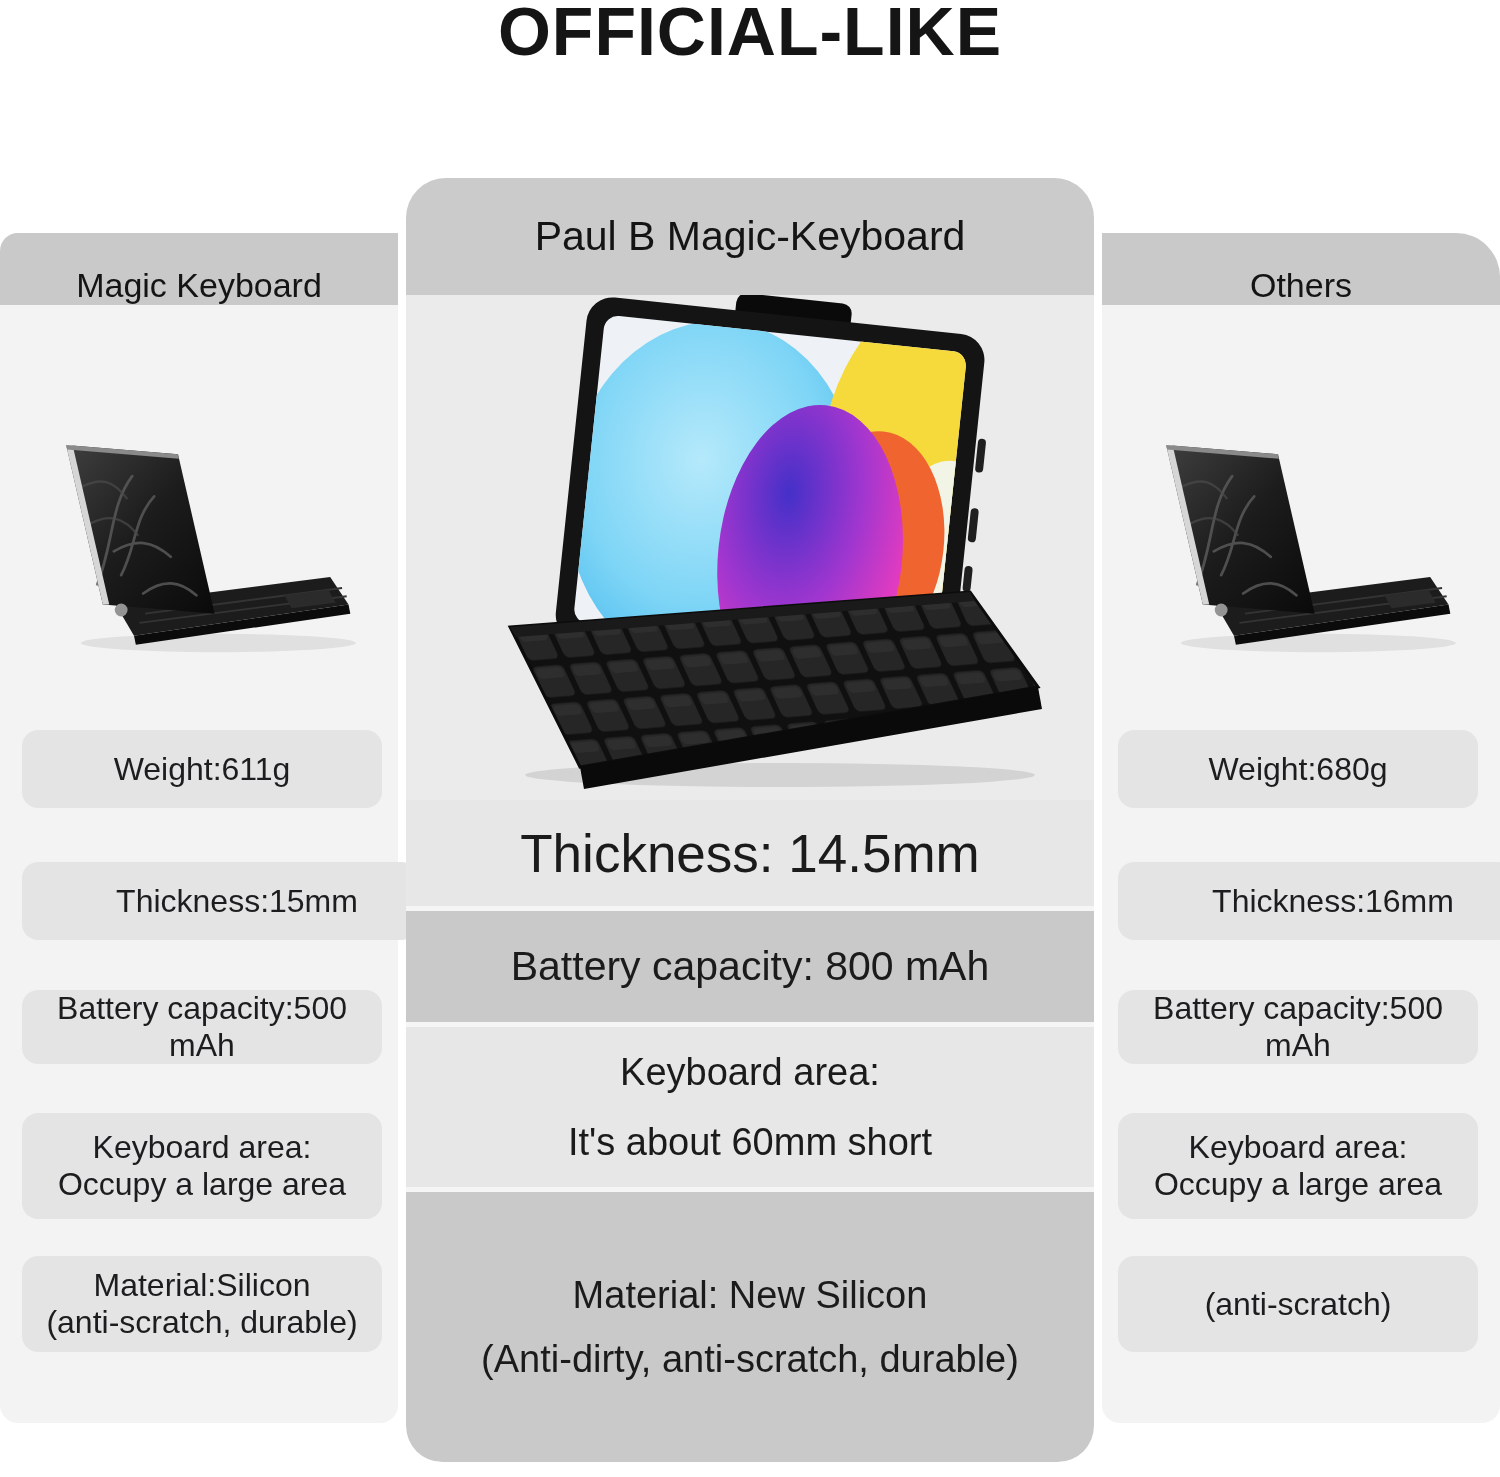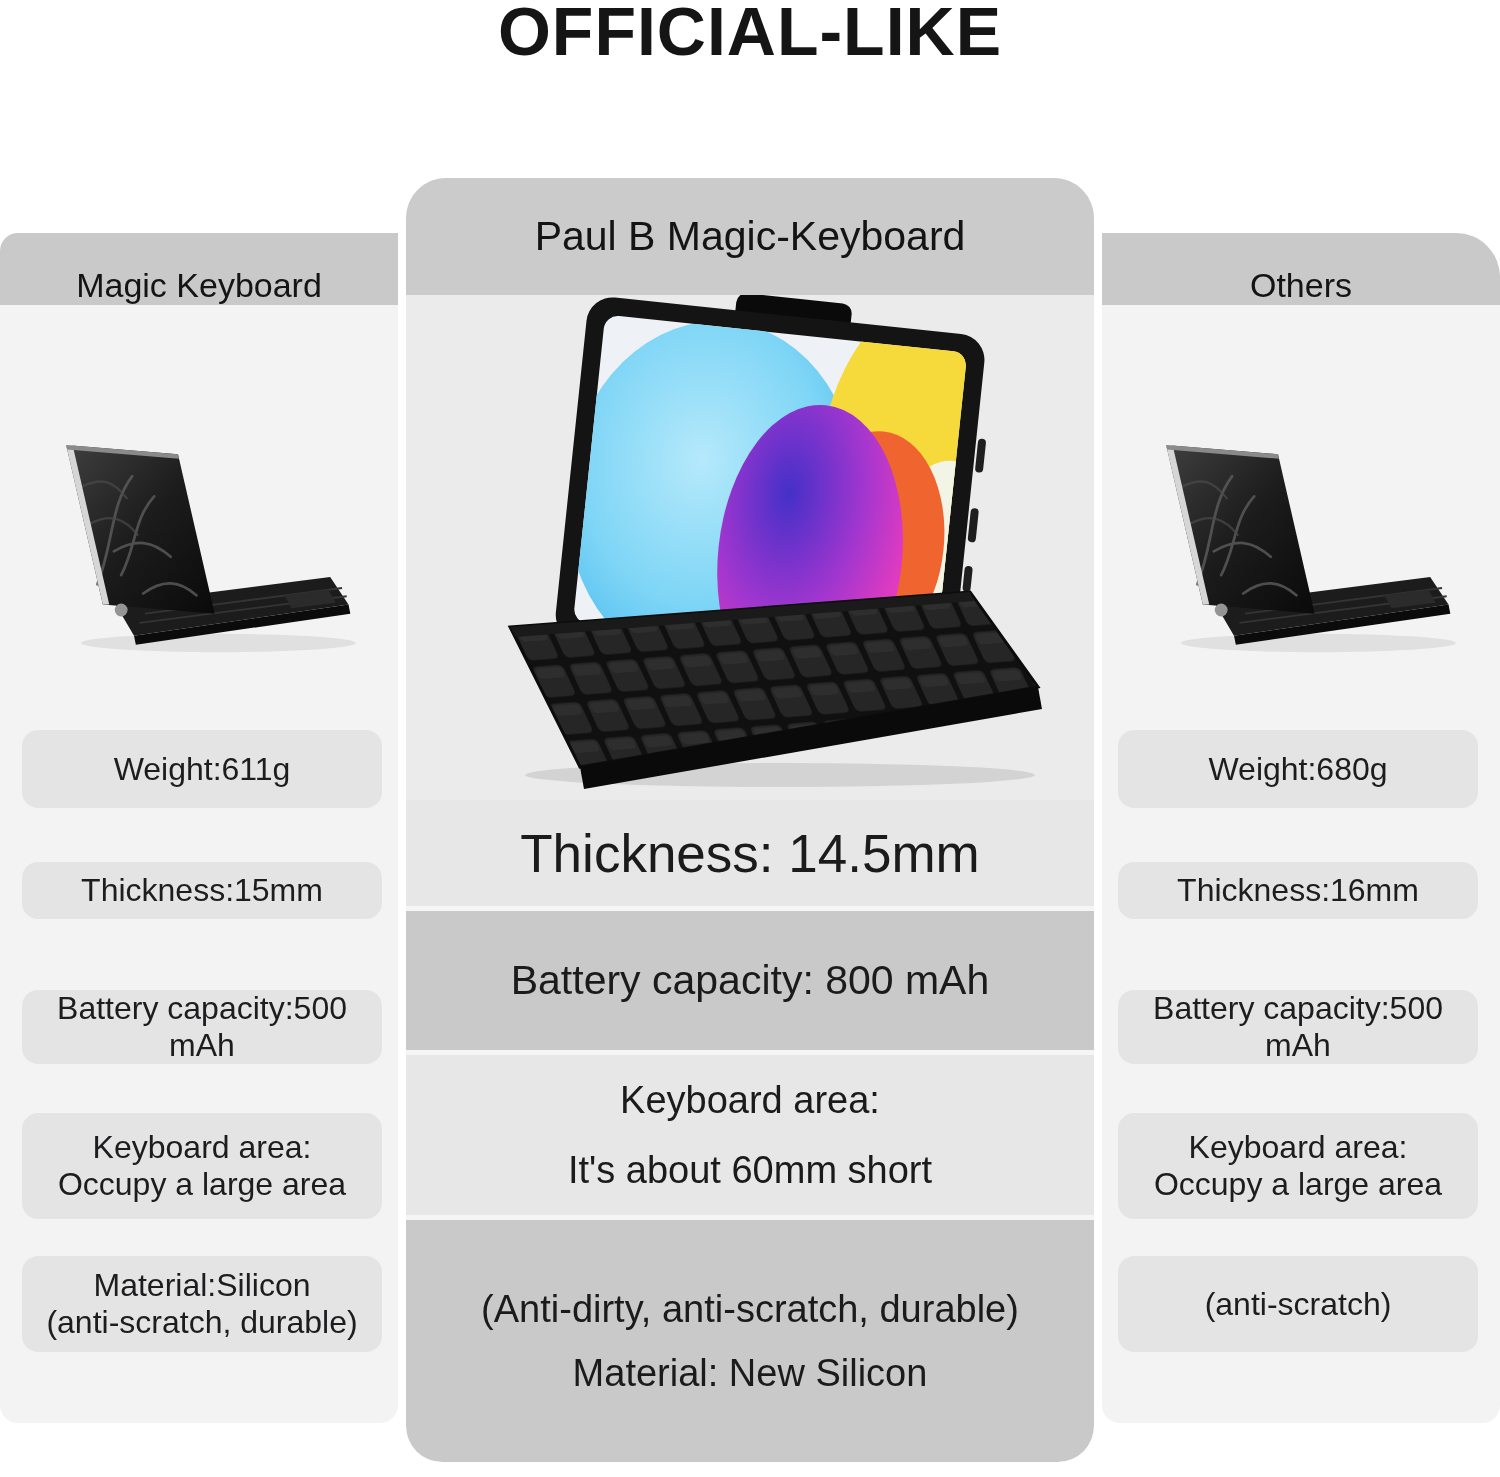--- a/index.html
+++ b/index.html
@@ -34,21 +34,21 @@
   .side-header.right{left:1102px;border-radius:0 44px 0 0;}
   .spec-box{
     position:absolute;width:360px;background:#e4e4e4;border-radius:16px;
     display:flex;flex-direction:column;align-items:center;justify-content:center;
     text-align:center;font-size:32px;line-height:37px;color:#1d1d1f;
   }
   .spec-box span{display:block;}
   .col-left-x{left:22px;}
   .col-right-x{left:1118px;}
   .sb-1{top:730px;height:78px;}
-  .sb-2{top:862px;height:57px;}
+  .sb-2{top:862px;height:78px;padding-left:35px;}
   .sb-3{top:990px;height:74px;}
   .sb-4{top:1113px;height:106px;}
   .sb-5{top:1256px;height:96px;}
   
   .center-card{
     position:absolute;left:406px;top:178px;width:688px;height:1284px;
     background:#ebebeb;border-radius:40px 40px 36px 36px;overflow:hidden;
   }
   .card-header{
     position:absolute;top:0;left:0;right:0;height:117px;background:#cbcbcb;
@@ -63,21 +63,21 @@
   }
   .band{
     display:flex;flex-direction:column;align-items:center;justify-content:center;
     text-align:center;color:#1b1b1b;
   }
   .band.dark{background:#c9c9c9;}
   .band.light{background:#e7e7e7;}
   .band span{display:block;}
   .b1{height:115px;font-size:41px;}
   .b2{height:106px;font-size:53px;}
-  .b3{height:139px;font-size:41px;}
+  .b3{height:111px;font-size:41px;}
   .b4{height:160px;font-size:38px;line-height:70px;}
   .b5{flex:1;font-size:38px;line-height:64px;border-radius:0 0 36px 36px;}
   
   .side-product{position:absolute;width:360px;height:330px;}
   .side-product.left{left:20px;top:368px;}
   .side-product.right{left:1120px;top:368px;}
 </style>
 </head>
 <body>
 
@@ -231,19 +231,19 @@
         <span>Thickness: 14.5mm</span>
       </div>
       <div class="band dark b3">
         <span>Battery capacity: 800 mAh</span>
       </div>
       <div class="band light b4">
         <span>Keyboard area:</span>
         <span>It's about 60mm short</span>
       </div>
       <div class="band dark b5">
+        <span>Material: New Silicon</span>
         <span>(Anti-dirty, anti-scratch, durable)</span>
-        <span>Material: New Silicon</span>
       </div>
     </div>
   </div>
 
 </div>
 
 </body></html>

